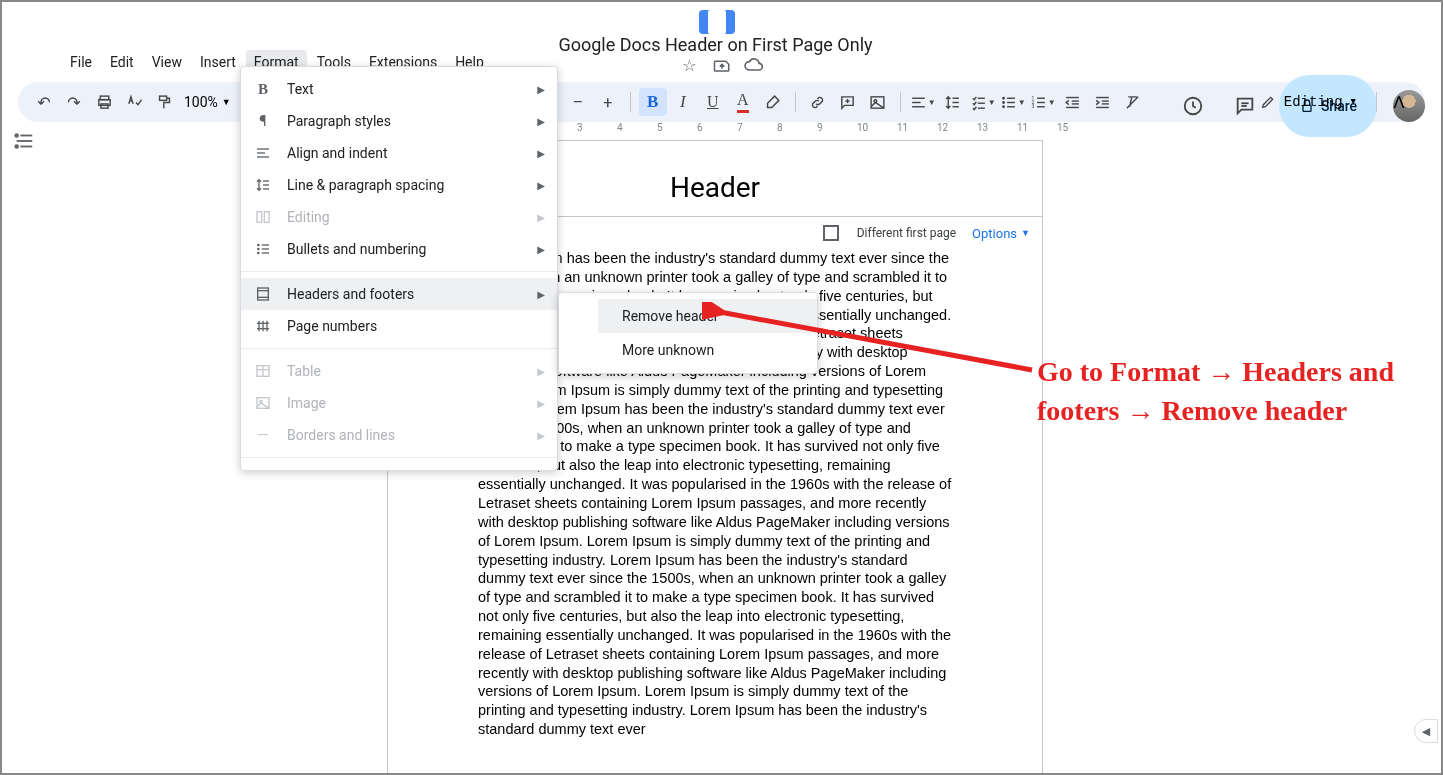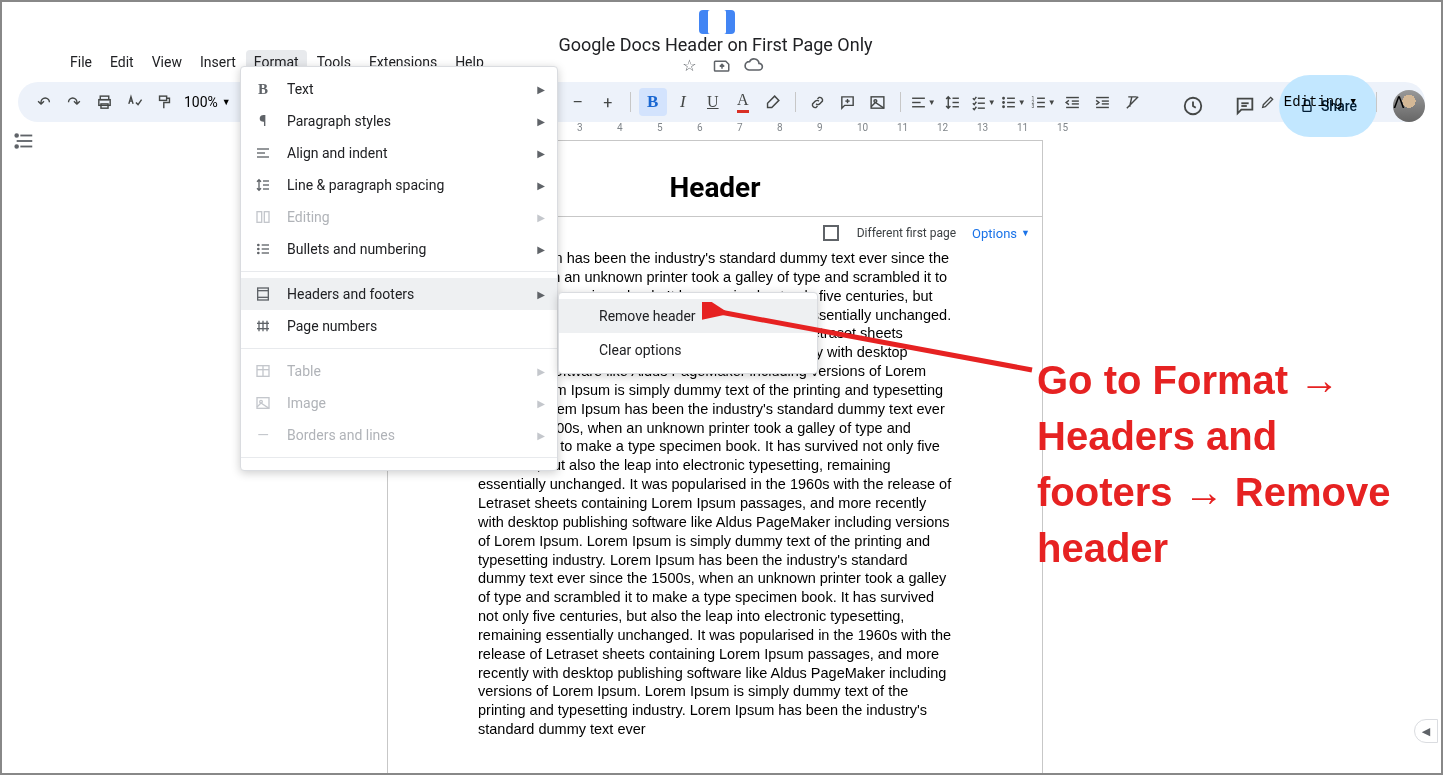--- a/index.html
+++ b/index.html
@@ -29,45 +29,45 @@
   .chev-up { width:28px; height:28px; display:flex; align-items:center; justify-content:center; cursor:pointer; }
   
   .workspace { position:relative; display:flex; height:calc(100% - 140px); }
   .left-gutter { width:46px; padding-top:8px; display:flex; justify-content:center; }
   .outline-icon { width:24px; height:24px; color:#5f6368; cursor:pointer; }
   .hruler { position:absolute; left:385px; top:0; right:16px; height:14px; font-size:10px; color:#80868b; }
   .hruler span { position:absolute; top:0; }
   
   .page { position:absolute; left:385px; top:18px; width:656px; background:#fff; border:1px solid #c7c7c7; min-height:900px; }
   .header-area { padding:30px 0 12px 0; text-align:center; }
-  .header-text { font-size:28px; font-weight:bold; color:#000; }
+  .header-text { font-size:28px; font-weight:normal; color:#000; }
   .header-divider { border-top:1px solid #c7c7c7; display:flex; align-items:center; justify-content:flex-end; padding:8px 12px; gap:16px; font-size:12px; }
   .checkbox-wrap { display:flex; align-items:center; gap:18px; color:#3c4043; }
   .checkbox { width:16px; height:16px; border:2px solid #5f6368; }
   .options-link { color:#1a73e8; cursor:pointer; display:flex; align-items:center; gap:4px; font-size:13px; }
   .body-text { padding:0 90px; font-size:14.5px; line-height:1.3; color:#000; font-family: Arial, sans-serif; }
   
   
   .format-menu { position:absolute; left:238px; top:64px; width:318px; background:#fff; border:1px solid #dadce0; border-radius:4px; box-shadow:0 2px 10px rgba(0,0,0,.2); z-index:100; padding:6px 0; }
   .menu-item { display:flex; align-items:center; padding:6px 12px; font-size:14px; color:#202124; cursor:pointer; gap:14px; height:32px; }
   .menu-item:hover, .menu-item.highlight { background:#eef0f2; }
   .menu-item.disabled { color:#b0b3b8; }
   .menu-icon { width:20px; height:20px; display:flex; align-items:center; justify-content:center; font-size:15px; color:#5f6368; flex-shrink:0; }
   .menu-item.disabled .menu-icon { color:#c4c7cc; }
   .menu-label { flex:1; }
   .submenu-arrow { color:#5f6368; font-size:10px; }
   .menu-sep { height:1px; background:#e8eaed; margin:6px 0; }
   .shortcut { color:#5f6368; font-size:13px; }
   
   .submenu { position:absolute; left:556px; top:290px; width:260px; background:#fff; border:1px solid #dadce0; border-radius:4px; box-shadow:0 2px 10px rgba(0,0,0,.2); z-index:101; padding:6px 0; }
-  .submenu .menu-item { padding:8px 40px; height:34px; }
+  .submenu .menu-item { padding:8px 24px; height:34px;margin-left:39px; }
   .submenu .menu-item.highlight { background:#eef0f2; }
   
   
-  .annotation { position:absolute; left:1035px; top:350px; width:380px; color:#e62222; font-family:Liberation Sans, sans-serif; font-size:40px; line-height:1.4; font-weight:600; }
+  .annotation { position:absolute; left:1035px; top:350px; width:380px; color:#e62222; font-family:Liberation Serif, serif; font-size:28px; line-height:1.4; font-weight:600; }
   .arrow { position:absolute; pointer-events:none; z-index:200; }
   
   .side-show { position:absolute; right:3px; bottom:30px; width:24px; height:24px; background:#fff; border:1px solid #dadce0; border-radius:12px 0 0 12px; display:flex; align-items:center; justify-content:center; cursor:pointer; font-size:11px; color:#5f6368; }
   svg { display:block; }
 </style>
 </head>
 <body>
 
 <div class="titlebar">
   <div class="docs-logo"></div>
@@ -428,21 +428,21 @@
     <span class="submenu-arrow" style="color:#c4c7cc">▶</span>
   </div>
   <div class="menu-sep"></div>
 </div>
 
 <div class="submenu">
   <div class="menu-item highlight">
     <span class="menu-label">Remove header</span>
   </div>
   <div class="menu-item">
-    <span class="menu-label">Clear options</span>
+    <span class="menu-label">More unknown</span>
   </div>
 </div>
 
 <svg class="arrow" style="left:700px; top:300px;" width="340" height="80">
   <defs>
       <marker id="ahead" markerWidth="12" markerHeight="10" refX="2" refY="5" orient="auto">
         <polygon points="12,0 0,5 12,10" fill="#e62222"></polygon>
       </marker>
     </defs>
   <line x1="330" y1="68" x2="18" y2="10" stroke="#e62222" stroke-width="5" marker-end="url(#ahead)"></line>

